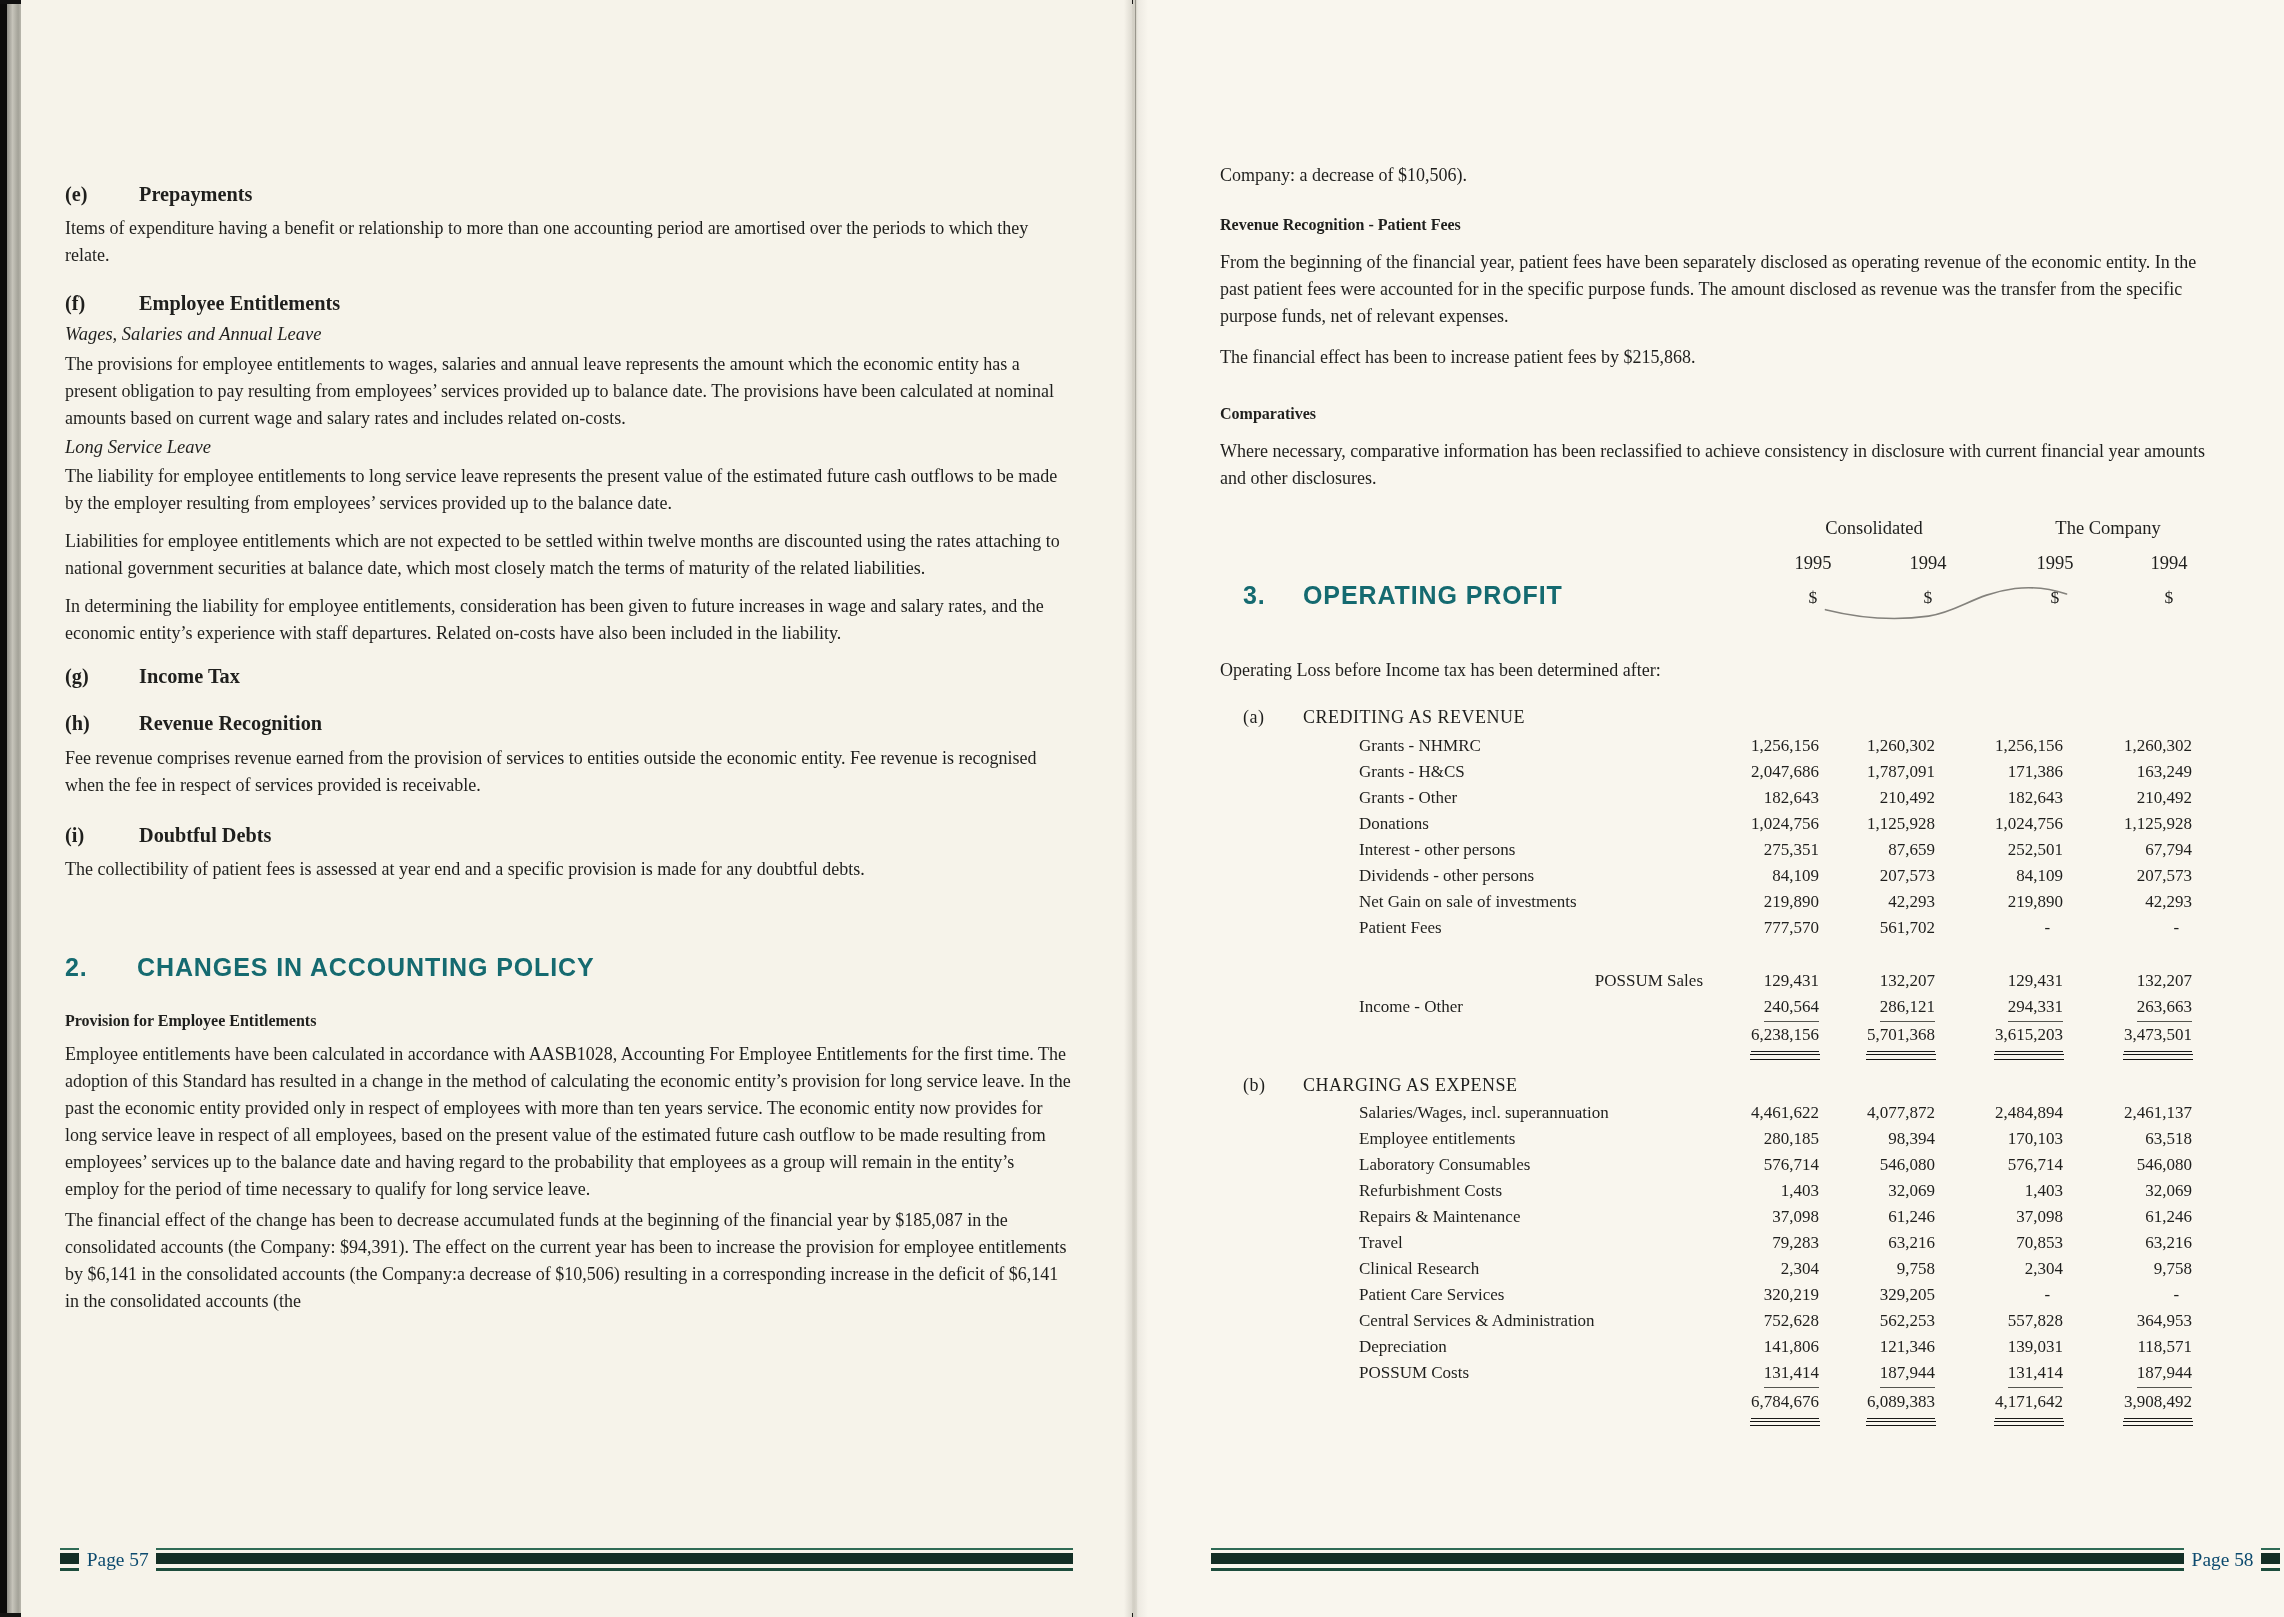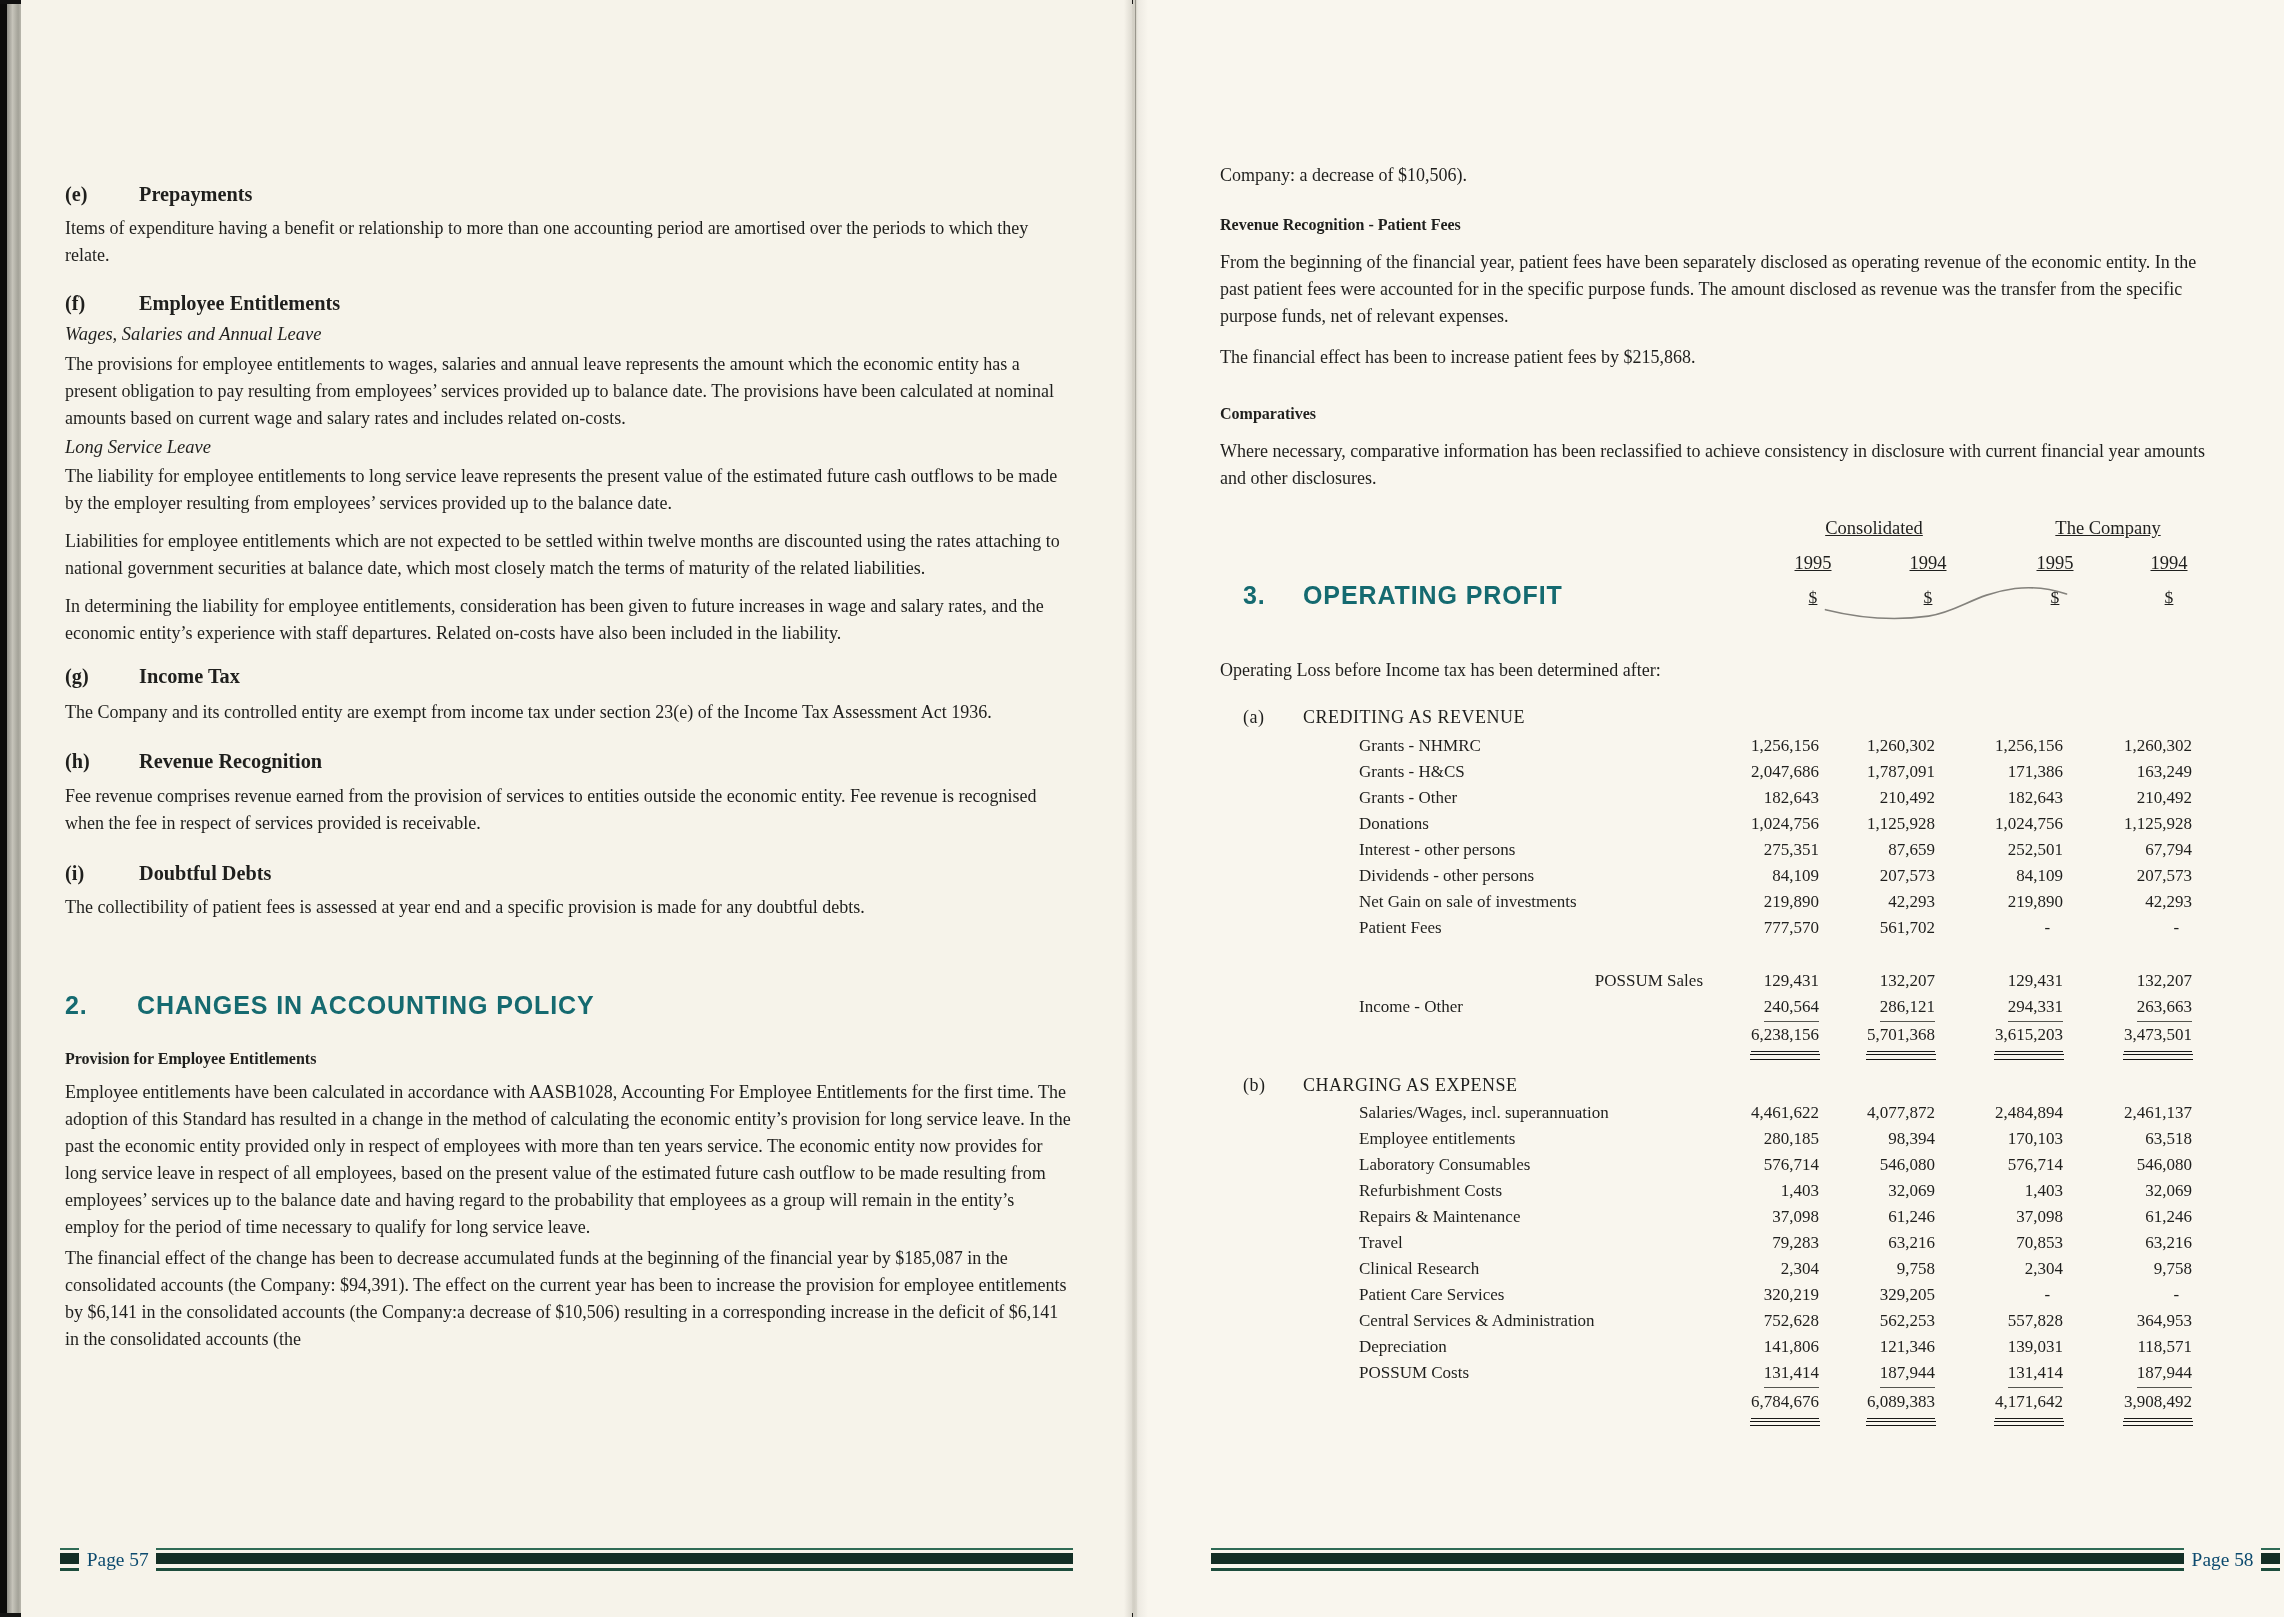--- a/index.html
+++ b/index.html
@@ -33,21 +33,21 @@
     font-weight:600; font-size:25px; line-height:30px; letter-spacing:0.9px; }
   .num-head .nh-label { width:72px; flex:none; }
 
   
   .m20{margin-top:9.2px}.m50{margin-top:23px}.m12{margin-top:5.5px}.m18{margin-top:11px}
   .m10{margin-top:4.6px}.m28{margin-top:13px}.m40{margin-top:18.5px}.m52{margin-top:24px}
   .m55{margin-top:25.4px}.m150{margin-top:69px}.m60{margin-top:28px}.m8{margin-top:3.7px}.m30{margin-top:14px}.m48{margin-top:22px}.m70{margin-top:32px}
 
   
   .colheads { position:relative; height:139px; margin-top:11.6px; }
-  .ch { position:absolute; transform:translateX(-50%); font-size:18.5px; white-space:nowrap;text-decoration:underline; }
+  .ch { position:absolute; transform:translateX(-50%); font-size:18.5px; white-space:nowrap; }
   .ch-group { top:14px; }
   .ch-year { top:49px; }
   .ch-dollar { top:83px; font-size:17.6px; }
   .oph { position:absolute; left:23px; top:76px; }
   .oph .nh-label { width:60px; }
   .squiggle { position:absolute; left:601px; top:79px; }
 
   .part-head { display:flex; font-size:18px; line-height:23px; letter-spacing:0.5px; }
   .part-head .part-label { margin-left:23px; width:60px; flex:none; }
 
@@ -105,21 +105,20 @@
     <p class="body-p m12">The provisions for employee entitlements to wages, salaries and annual leave represents the amount which the economic entity has a present obligation to pay resulting from employees’ services provided up to balance date.  The provisions have been calculated at nominal amounts based on current wage and salary rates and includes related on-costs.</p>
     <div class="subhead-italic m12">Long Service Leave</div>
     <p class="body-p m10">The liability for employee entitlements to long service leave represents the present value of the estimated future cash outflows to be made by the employer resulting from employees’ services provided up to the balance date.</p>
     <p class="body-p m18">Liabilities for employee entitlements which are not expected to be settled within twelve months are discounted using the rates attaching to national government securities at balance date, which most closely match the terms of maturity of the related liabilities.</p>
     <p class="body-p m18">In determining the liability for employee entitlements, consideration has been given to future increases in wage and salary rates, and the economic entity’s experience with staff departures.  Related on-costs have also been included in the liability.</p>
 
     <div class="sec-head m40">
       <span class="sec-label">(g)</span>
       <span>Income Tax</span>
     </div>
-    <p class="body-p m18">The Company and its controlled entity are exempt from income tax under section 23(e) of the Income Tax Assessment Act 1936.</p>
 
     <div class="sec-head m52">
       <span class="sec-label">(h)</span>
       <span>Revenue Recognition</span>
     </div>
     <p class="body-p m20">Fee revenue comprises revenue earned from the provision of services to entities outside the economic entity.  Fee revenue is recognised when the fee in respect of services provided is receivable.</p>
 
     <div class="sec-head m55">
       <span class="sec-label">(i)</span>
       <span>Doubtful Debts</span>

